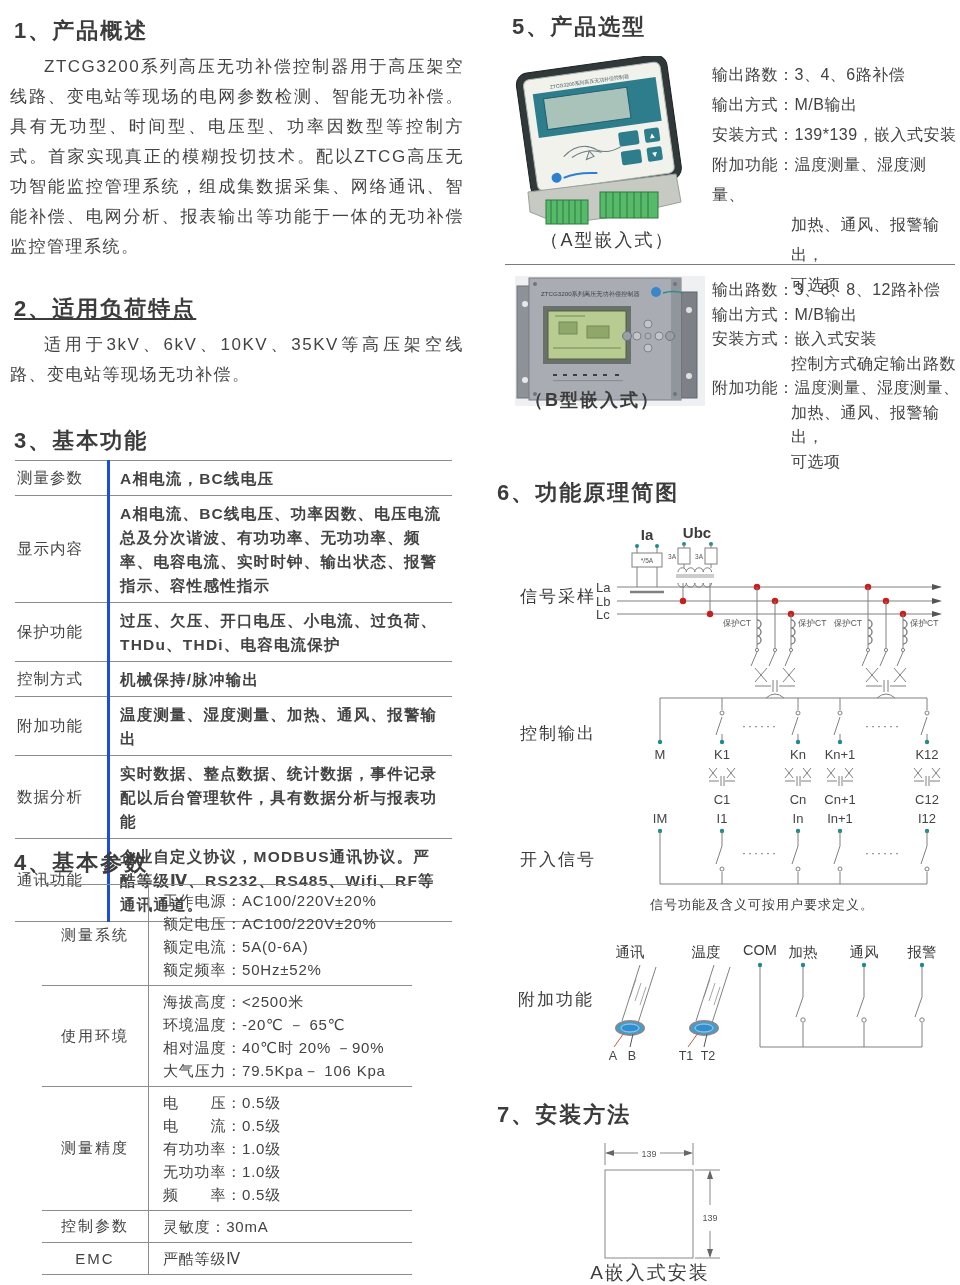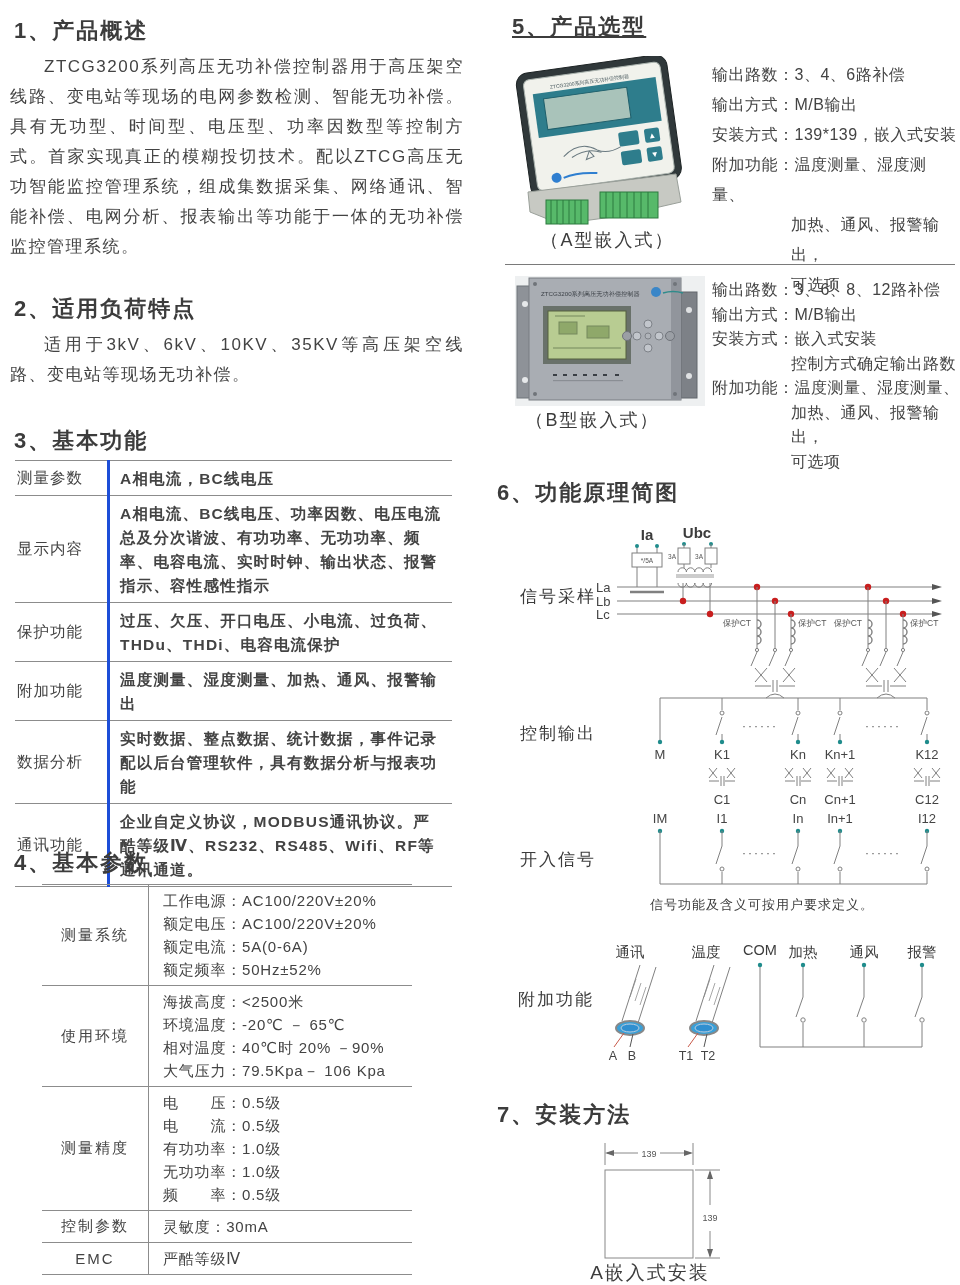--- a/index.html
+++ b/index.html
@@ -29,37 +29,41 @@
   svg text{font-family:"Liberation Sans","DejaVu Sans",sans-serif;}
 </style>
 </head>
 <body>
 
 <div class="abs" style="left:0;top:0;width:960px;height:1285px;">
 
   <h2 class="abs sec-title" style="left:14px;top:16px;">1、产品概述</h2>
   <div class="abs para" style="left:10px;top:52px;width:454px;">ZTCG3200系列高压无功补偿控制器用于高压架空线路、变电站等现场的电网参数检测、智能无功补偿。具有无功型、时间型、电压型、功率因数型等控制方式。首家实现真正的模糊投切技术。配以ZTCG高压无功智能监控管理系统，组成集数据采集、网络通讯、智能补偿、电网分析、报表输出等功能于一体的无功补偿监控管理系统。</div>
 
-  <h2 class="abs sec-title" style="left:14px;top:294px;">2、适用负荷特点</h2>
+  <h2 class="abs sec-title" style="left:14px;top:294px;text-decoration:underline;">2、适用负荷特点</h2>
   <div class="abs para" style="left:10px;top:330px;width:454px;">适用于3kV、6kV、10KV、35KV等高压架空线路、变电站等现场无功补偿。</div>
 
   <h2 class="abs sec-title" style="left:14px;top:426px;">3、基本功能</h2>
   <table class="abs ftable" style="left:15px;top:460px;width:437px;">
     <tbody>
         <tr>
           <td class="lbl">测量参数</td>
           <td class="val">A相电流，BC线电压</td>
         </tr>
     <tr>
           <td class="lbl">显示内容</td>
           <td class="val">A相电流、BC线电压、功率因数、电压电流总及分次谐波、有功功率、无功功率、频率、电容电流、实时时钟、输出状态、报警指示、容性感性指示</td>
         </tr>
     <tr>
           <td class="lbl">保护功能</td>
           <td class="val">过压、欠压、开口电压、小电流、过负荷、THDu、THDi、电容电流保护</td>
+        </tr>
+    <tr>
+          <td class="lbl">控制方式</td>
+          <td class="val">机械保持/脉冲输出</td>
         </tr>
     <tr>
           <td class="lbl">附加功能</td>
           <td class="val">温度测量、湿度测量、加热、通风、报警输出</td>
         </tr>
     <tr>
           <td class="lbl">数据分析</td>
           <td class="val">实时数据、整点数据、统计数据，事件记录配以后台管理软件，具有数据分析与报表功能</td>
         </tr>
     <tr>
@@ -108,21 +112,21 @@
         </tr>
     <tr>
       <td class="lbl">EMC</td>
       <td class="val">
         <div>严酷等级Ⅳ</div>
       </td>
         </tr>
   </tbody>
     </table>
 
-  <h2 class="abs sec-title" style="left:512px;top:12px;text-decoration:underline;">5、产品选型</h2>
+  <h2 class="abs sec-title" style="left:512px;top:12px;">5、产品选型</h2>
 
   <svg class="abs" style="left:500px;top:56px;" width="192" height="172" viewBox="0 0 192 172">
     <g transform="rotate(-8 96 86)">
       <rect x="25" y="8" width="152" height="126" rx="12" fill="#30383a" stroke="#1d2324"></rect>
       <rect x="32" y="15" width="138" height="112" rx="6" fill="#f1f2ec" stroke="#aab3ae"></rect>
       <text x="58" y="27" font-size="5" fill="#44555a">ZTCG3200系列高压无功补偿控制器</text>
       <rect x="40" y="30" width="124" height="44" fill="#2e7d8c"></rect>
       <rect x="50" y="36" width="84" height="31" fill="#a9c3ba" stroke="#1f5f6b"></rect>
       <rect x="119" y="80" width="20" height="14" rx="2" fill="#2e7d8c"></rect>
       <rect x="145" y="80" width="15" height="14" rx="2" fill="#2e7d8c"></rect>
@@ -198,21 +202,21 @@
       <rect x="38" y="98" width="4" height="2"></rect>
         <rect x="48" y="98" width="4" height="2"></rect>
       <rect x="58" y="98" width="4" height="2"></rect>
         <rect x="68" y="98" width="4" height="2"></rect>
       <rect x="78" y="98" width="4" height="2"></rect>
         <rect x="88" y="98" width="4" height="2"></rect>
       <rect x="100" y="98" width="4" height="2"></rect>
       <rect x="38" y="104" width="70" height="1.2" fill="#8a8e94"></rect>
     </g>
   </svg>
-  <div class="abs dev-caption" style="left:495px;top:408px;width:195px;">（B型嵌入式）</div>
+  <div class="abs dev-caption" style="left:495px;top:388px;width:195px;font-weight:bold;">（B型嵌入式）</div>
 
   <div class="abs specs" style="left:712px;top:278px;width:248px;line-height:24.5px;">
     <div class="spec-line">输出路数：3、6、8、12路补偿</div>
     <div class="spec-line">输出方式：M/B输出</div>
     <div class="spec-line">安装方式：嵌入式安装</div>
     <div class="spec-line indent">控制方式确定输出路数</div>
     <div class="spec-line">附加功能：温度测量、湿度测量、</div>
     <div class="spec-line indent">加热、通风、报警输出，</div>
     <div class="spec-line indent">可选项</div>
   </div>

